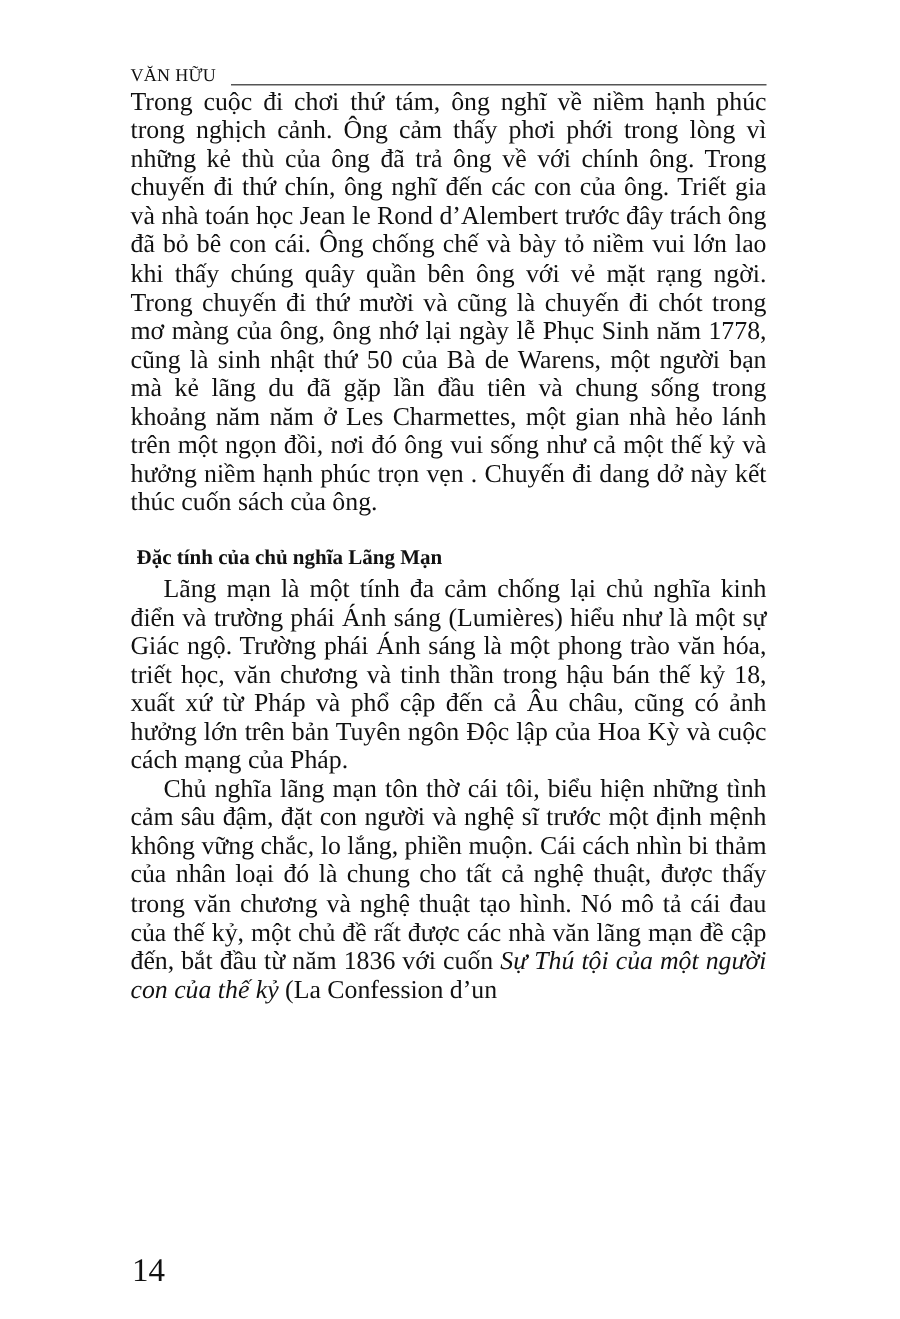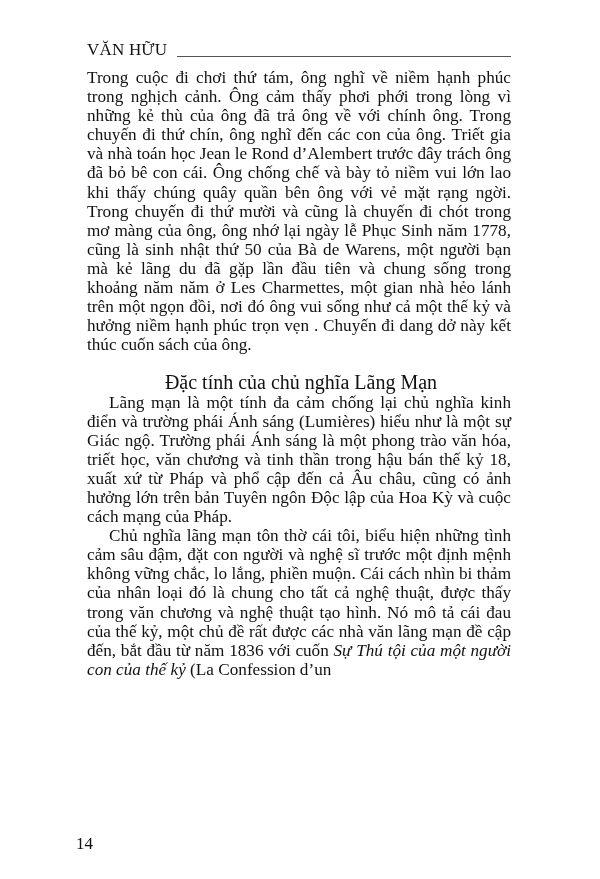--- a/index.html
+++ b/index.html
@@ -1,26 +1,26 @@
 <!DOCTYPE html>
 <html><head>
 <meta charset="utf-8">
 <style>
   html, body { margin: 0; padding: 0; background: #ffffff; }
   body { width: 600px; height: 879px; position: relative; overflow: hidden;
          font-family: "Liberation Serif", "DejaVu Serif", serif; color: #111; }
   .header { position: absolute; left: 87px; top: 36px; width: 424px; height: 24px; display: flex; align-items: flex-end; }
-  .header-title { font-size: 17px; line-height: 20px; letter-spacing: 0.2px; white-space: nowrap; }
+  .header-title { font-size: 12px; line-height: 20px; letter-spacing: 0.2px; white-space: nowrap; }
   .header-rule { flex: 1; border-bottom: 1px solid #555; margin-left: 10px; margin-bottom: 3px; }
-  .body-text { position: absolute; left: 87px; top: 68px; width: 424px; font-size: 17.2px; line-height: 19.1px; }
+  .body-text { position: absolute; left: 87px; top: 58px; width: 424px; font-size: 17.2px; line-height: 19.1px; }
   .para { margin: 0; text-align: justify; text-indent: 22px; }
   .para.first { text-indent: 0; }
   .gap { height: 19px; }
-  .heading { font-weight: normal; font-size: 20px; line-height: 19.1px; margin: 0; padding-left: 4px; text-align: center; }
-  .page-number { position: absolute; left: 76px; top: 834px; font-size: 17px; }
+  .heading { font-weight: bold; font-size: 14px; line-height: 19.1px; margin: 0; padding-left: 4px; }
+  .page-number { position: absolute; left: 88px; top: 834px; font-size: 22px; }
   em { font-style: italic; }
 </style>
 </head>
 <body>
 
 <div class="header">
   <span class="header-title">VĂN HỮU</span>
   <span class="header-rule"></span>
 </div>
 

